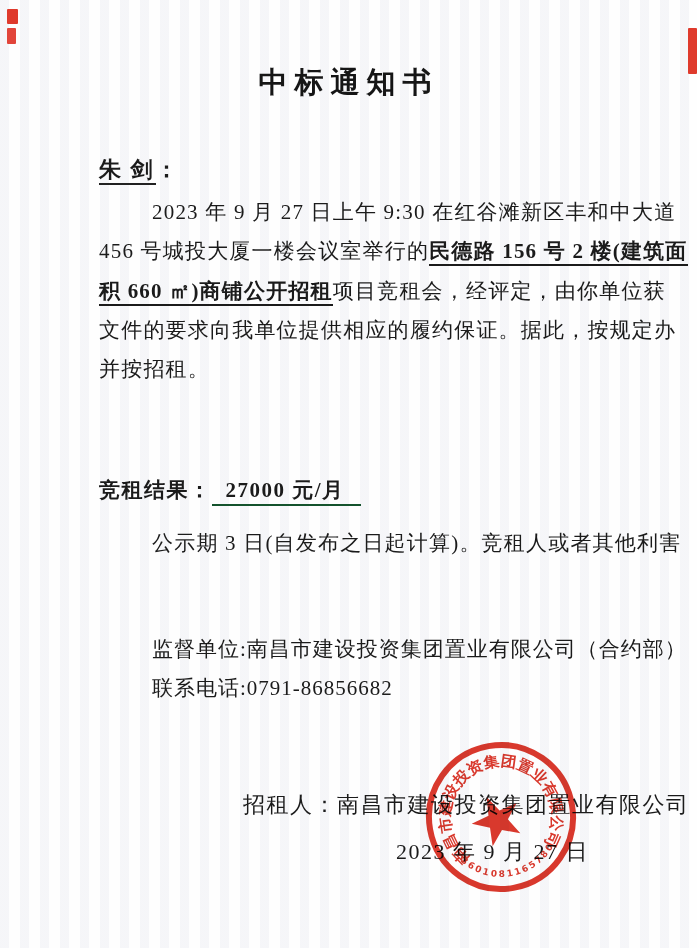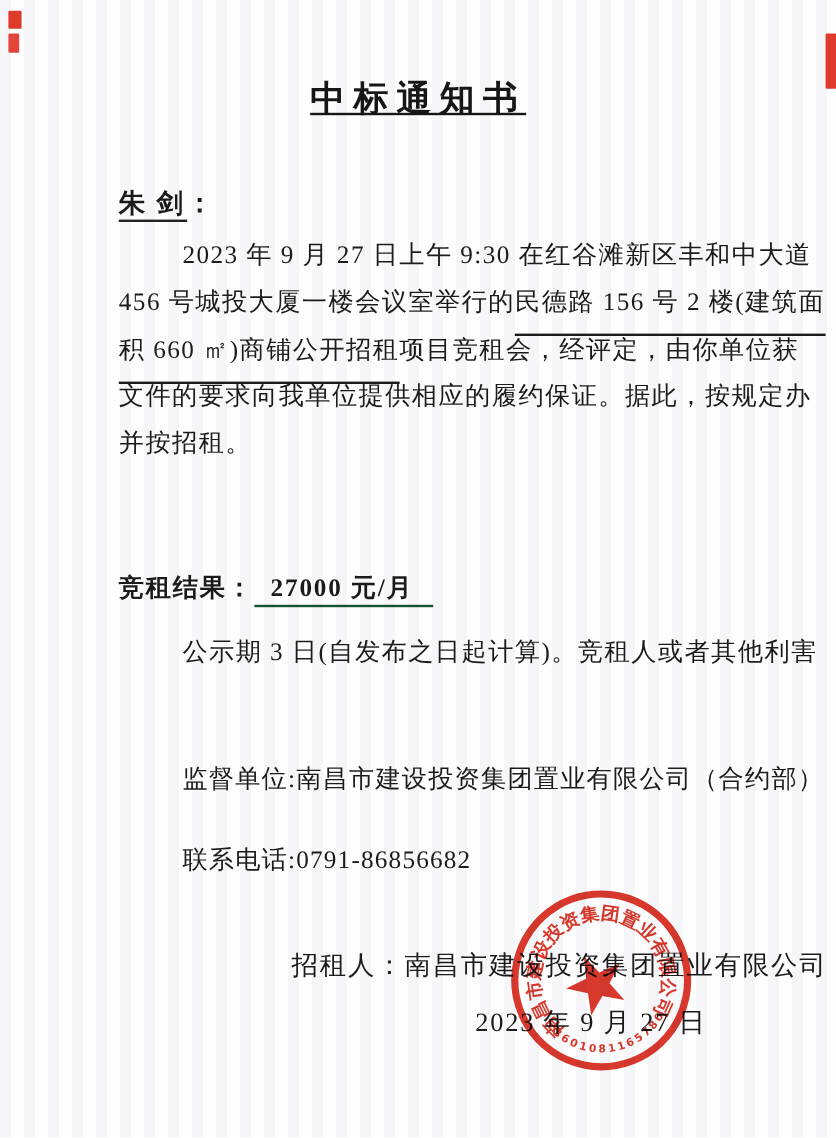--- a/index.html
+++ b/index.html
@@ -20,57 +20,56 @@
     background:repeating-linear-gradient(90deg,
       rgba(235,236,242,0.45) 0px, rgba(235,236,242,0.45) 9px,
       rgba(255,255,255,0) 9px, rgba(255,255,255,0) 20px);
     pointer-events:none;
   }
   .doc-title {
     position:absolute; top:63px; left:0; width:100%;
     text-align:center;
     font-size:29px; font-weight:bold; letter-spacing:7px;
     color:#161616;
-    text-decoration:underline;
   }
   .recipient {
     position:absolute; top:155px; left:99px;
     font-size:22px; font-weight:bold; letter-spacing:2px;
   }
   .recipient .name { border-bottom:2.5px solid #222; padding:0 1px 1px 0; }
   .body-block { position:absolute; left:99px; width:522px; }
   .para1 { top:199px; }
   .notice { top:530px; }
   .line {
     height:39.3px;
     font-size:21px; line-height:27px;
     letter-spacing:1.2px;
     white-space:nowrap;
   }
   .line.indent { padding-left:53px; }
   .seg.emphasis {
-    font-weight:normal;
+    font-weight:bold;
     border-bottom:2px solid #1b1b1b;
-    padding-bottom:15px;
+    padding-bottom:1px;
   }
   .result-line {
     position:absolute; top:476px; left:99px;
     font-size:21px; font-weight:bold; letter-spacing:1.5px;
     white-space:nowrap;
   }
   .result-line .value {
     border-bottom:2px solid #14532d;
     padding:0 16px 2px 14px;
   }
   .indent-line {
     position:absolute; left:152px;
     font-size:21px; letter-spacing:1px; white-space:nowrap;
   }
   .supervisor { top:635px; }
-  .phone { top:674px;margin-top:28px; }
+  .phone { top:674px; }
   .lessor-line {
     position:absolute; top:790px; left:243px;
     font-size:22px; letter-spacing:1.5px; white-space:nowrap;
   }
   .date-line {
     position:absolute; top:837px; left:396px;
     font-size:22px; letter-spacing:1.5px; white-space:nowrap;
   }
   .stamp {
     position:absolute; left:408px; top:724px;

